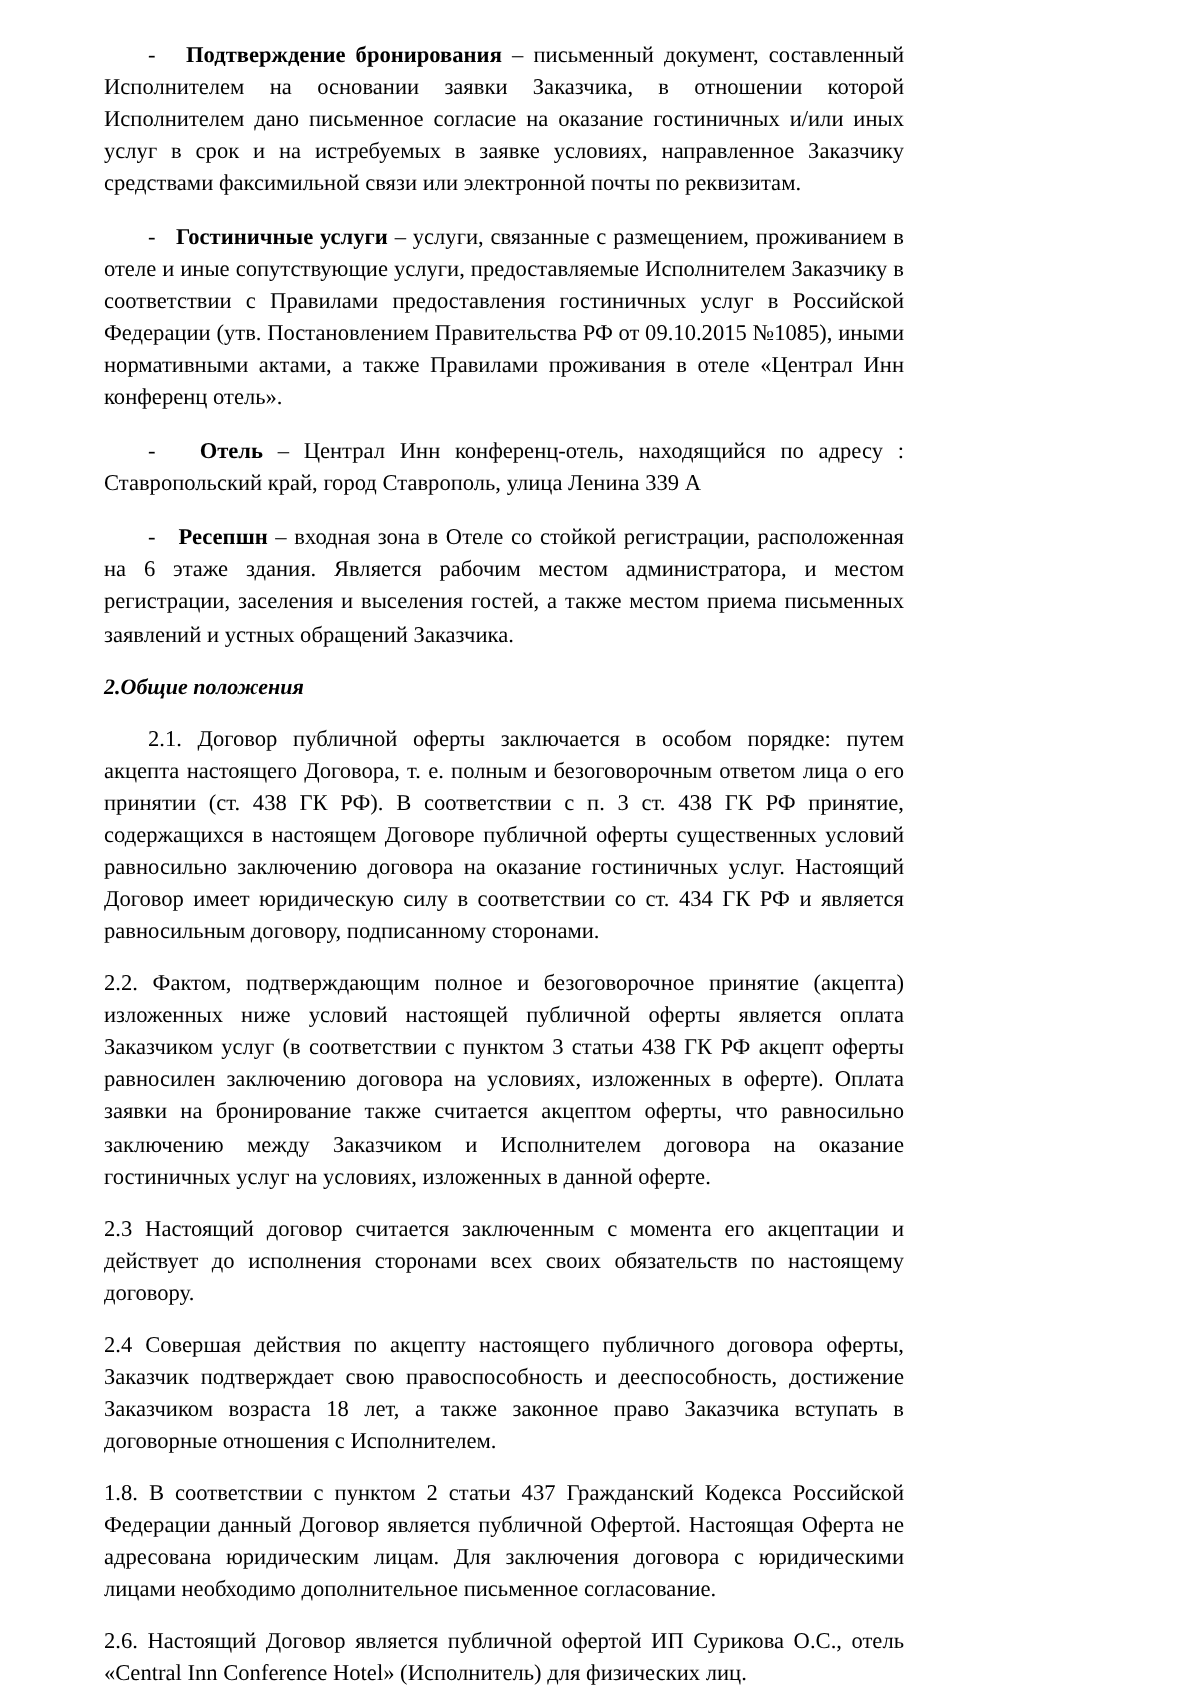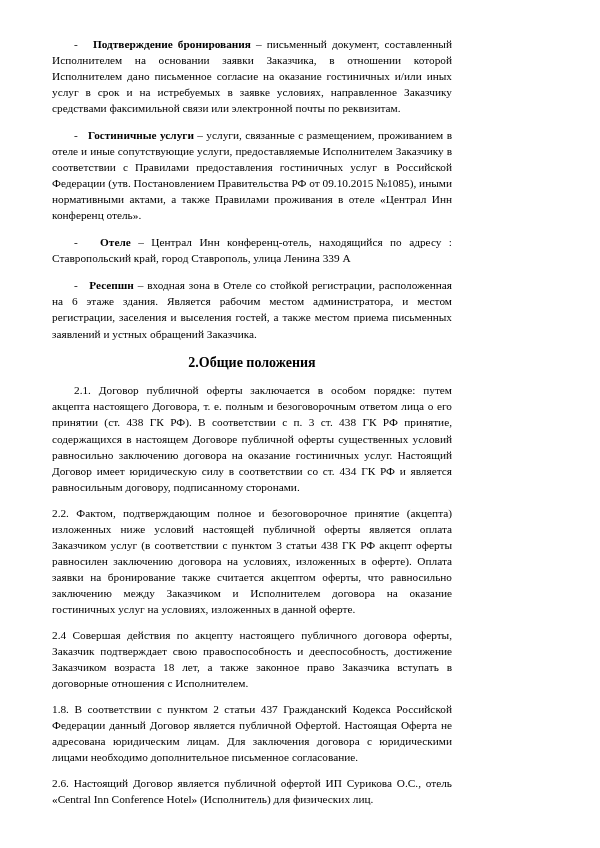--- a/index.html
+++ b/index.html
@@ -12,41 +12,41 @@
     height: 848px;
     font-family: "Liberation Serif", serif;
     color: #000000;
     overflow: hidden;
   }
   .page {
     position: relative;
     width: 504px;
     height: 848px;
     box-sizing: border-box;
-    padding: 36px 52px 0 52px;
+    padding: 20px 52px 0 52px;
   }
   .para {
     font-size: 11.3px;
     line-height: 1.42;
     text-align: justify;
     text-indent: 0;
     margin: 0 0 11px 0;
   }
   .para.first-indent {
     text-indent: 22px;
   }
   .dash-term {
     font-weight: bold;
   }
   .heading {
-    font-size: 14px;
+    font-size: 11px;
     font-weight: bold;
-    text-align: center;
     margin: 4px 0 10px 0;
     line-height: 1.42;
+    font-style: italic;
   }
   .num {
     font-weight: normal;
   }
   .block-tight {
     margin-bottom: 10px;
   }
 </style>
 </head>
 <body>
@@ -55,38 +55,41 @@
 
   <p class="para first-indent">
     <span>-</span>&nbsp;&nbsp;&nbsp;<span class="dash-term">Подтверждение бронирования</span><span> – письменный документ, составленный Исполнителем на основании заявки Заказчика, в отношении которой Исполнителем дано письменное согласие на оказание гостиничных и/или иных услуг в срок и на истребуемых в заявке условиях, направленное Заказчику средствами факсимильной связи или электронной почты по реквизитам.</span>
   </p>
 
   <p class="para first-indent">
     <span>-</span>&nbsp;&nbsp;&nbsp;<span class="dash-term">Гостиничные услуги</span><span> – услуги, связанные с размещением, проживанием в отеле и иные сопутствующие услуги, предоставляемые Исполнителем Заказчику в соответствии с Правилами предоставления гостиничных услуг в Российской Федерации (утв. Постановлением Правительства РФ от 09.10.2015 №1085), иными нормативными актами, а также Правилами проживания в отеле «Централ Инн конференц отель».</span>
   </p>
 
   <p class="para first-indent">
-    <span>-</span>&nbsp;&nbsp;&nbsp;<span class="dash-term">Отеле</span><span> – Централ Инн конференц-отель, находящийся  по адресу : Ставропольский край, город Ставрополь, улица Ленина 339 А</span>
+    <span>-</span>&nbsp;&nbsp;&nbsp;<span class="dash-term">Отель</span><span> – Централ Инн конференц-отель, находящийся  по адресу : Ставропольский край, город Ставрополь, улица Ленина 339 А</span>
   </p>
 
 
   <p class="para first-indent">
     <span>-</span>&nbsp;&nbsp;&nbsp;<span class="dash-term">Ресепшн</span><span> – входная зона в Отеле со стойкой регистрации, расположенная на 6 этаже здания. Является рабочим местом администратора, и местом регистрации, заселения и выселения гостей, а также местом приема письменных заявлений и устных обращений Заказчика.</span>
   </p>
 
   <h2 class="heading">2.Общие положения</h2>
 
   <p class="para first-indent block-tight">
     <span class="num">2.1.</span><span> Договор публичной оферты заключается в особом порядке: путем акцепта настоящего Договора, т. е. полным и безоговорочным ответом лица о его принятии (ст. 438 ГК РФ). В соответствии с п. 3 ст. 438 ГК РФ принятие, содержащихся в настоящем Договоре публичной оферты существенных условий равносильно заключению договора на оказание гостиничных услуг. Настоящий Договор имеет юридическую силу в соответствии со ст. 434 ГК РФ и является равносильным договору, подписанному сторонами.</span>
   </p>
 
   <p class="para block-tight">
     <span class="num">2.2.</span><span> Фактом, подтверждающим полное и безоговорочное принятие (акцепта) изложенных ниже условий настоящей публичной оферты является оплата Заказчиком услуг (в соответствии с пунктом 3 статьи 438 ГК РФ акцепт оферты равносилен заключению договора на условиях, изложенных в оферте). Оплата заявки на бронирование также считается акцептом оферты, что равносильно заключению между Заказчиком и Исполнителем договора на оказание гостиничных услуг на условиях, изложенных в данной оферте.</span>
   </p>
 
+  <p class="para block-tight">
+    <span class="num">2.3</span><span> Настоящий договор считается заключенным с момента его акцептации и действует до исполнения сторонами всех своих обязательств по настоящему договору.</span>
+  </p>
 
   <p class="para block-tight">
     <span class="num">2.4</span><span> Совершая действия по акцепту настоящего публичного договора оферты, Заказчик подтверждает свою правоспособность и дееспособность, достижение Заказчиком возраста 18 лет, а также законное право Заказчика вступать в договорные отношения с Исполнителем.</span>
   </p>
 
   <p class="para block-tight">
     <span class="num">1.8.</span><span> В соответствии с пунктом 2 статьи 437 Гражданский Кодекса Российской Федерации данный Договор является публичной Офертой. Настоящая Оферта не адресована юридическим лицам. Для заключения договора с юридическими лицами необходимо дополнительное письменное согласование.</span>
   </p>
 
   <p class="para block-tight">

